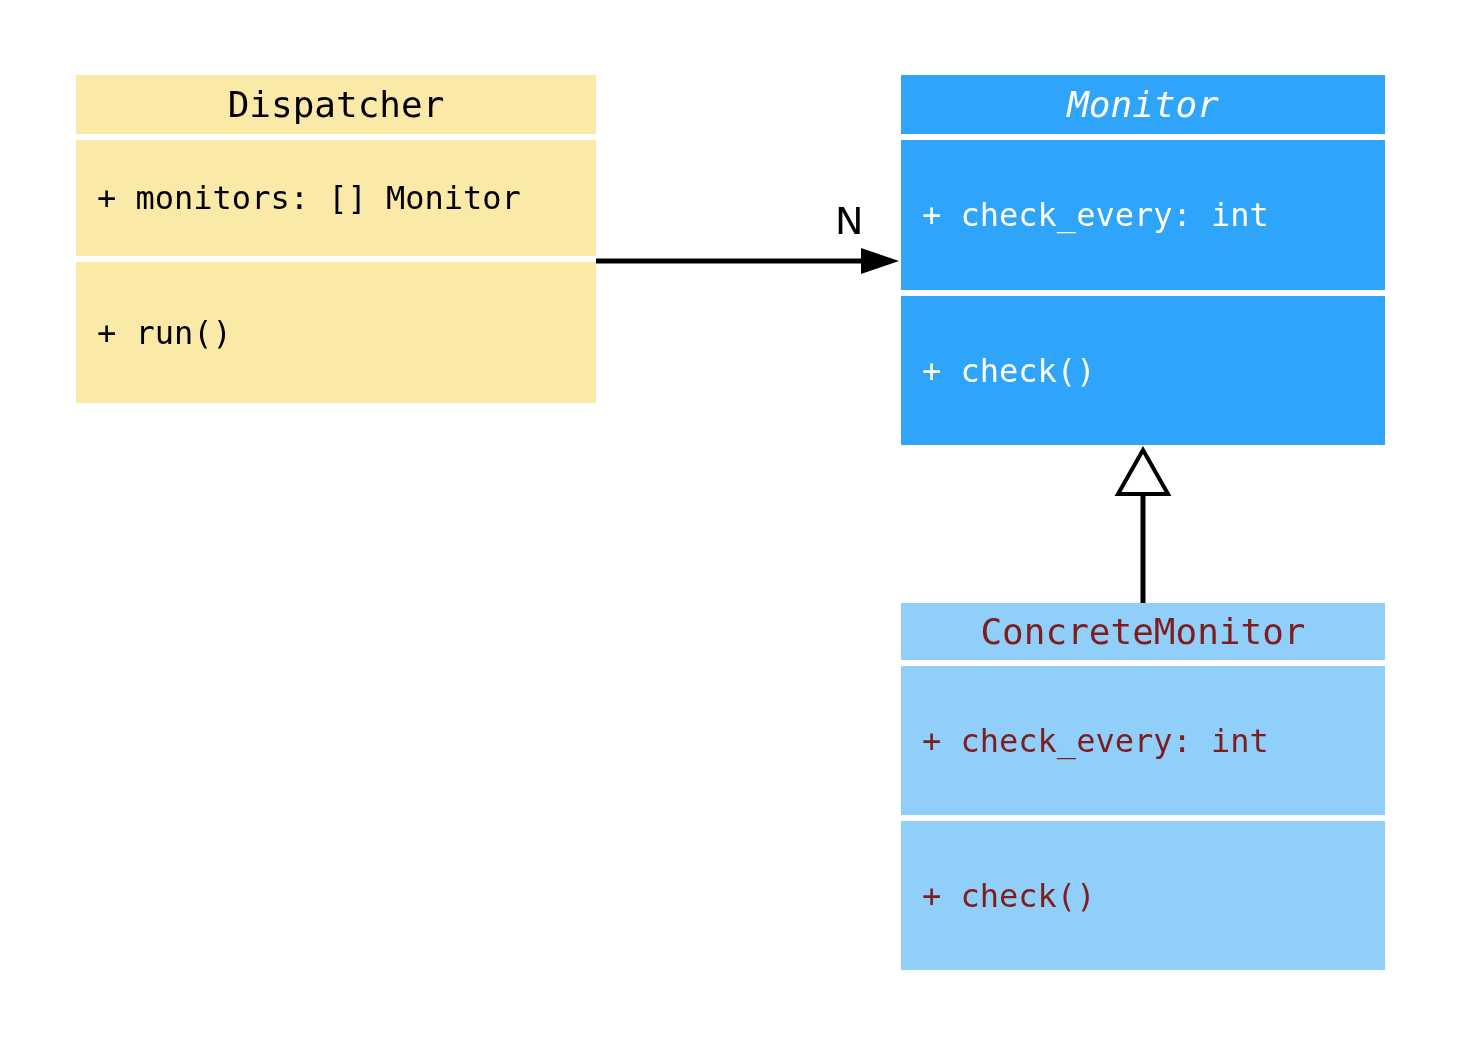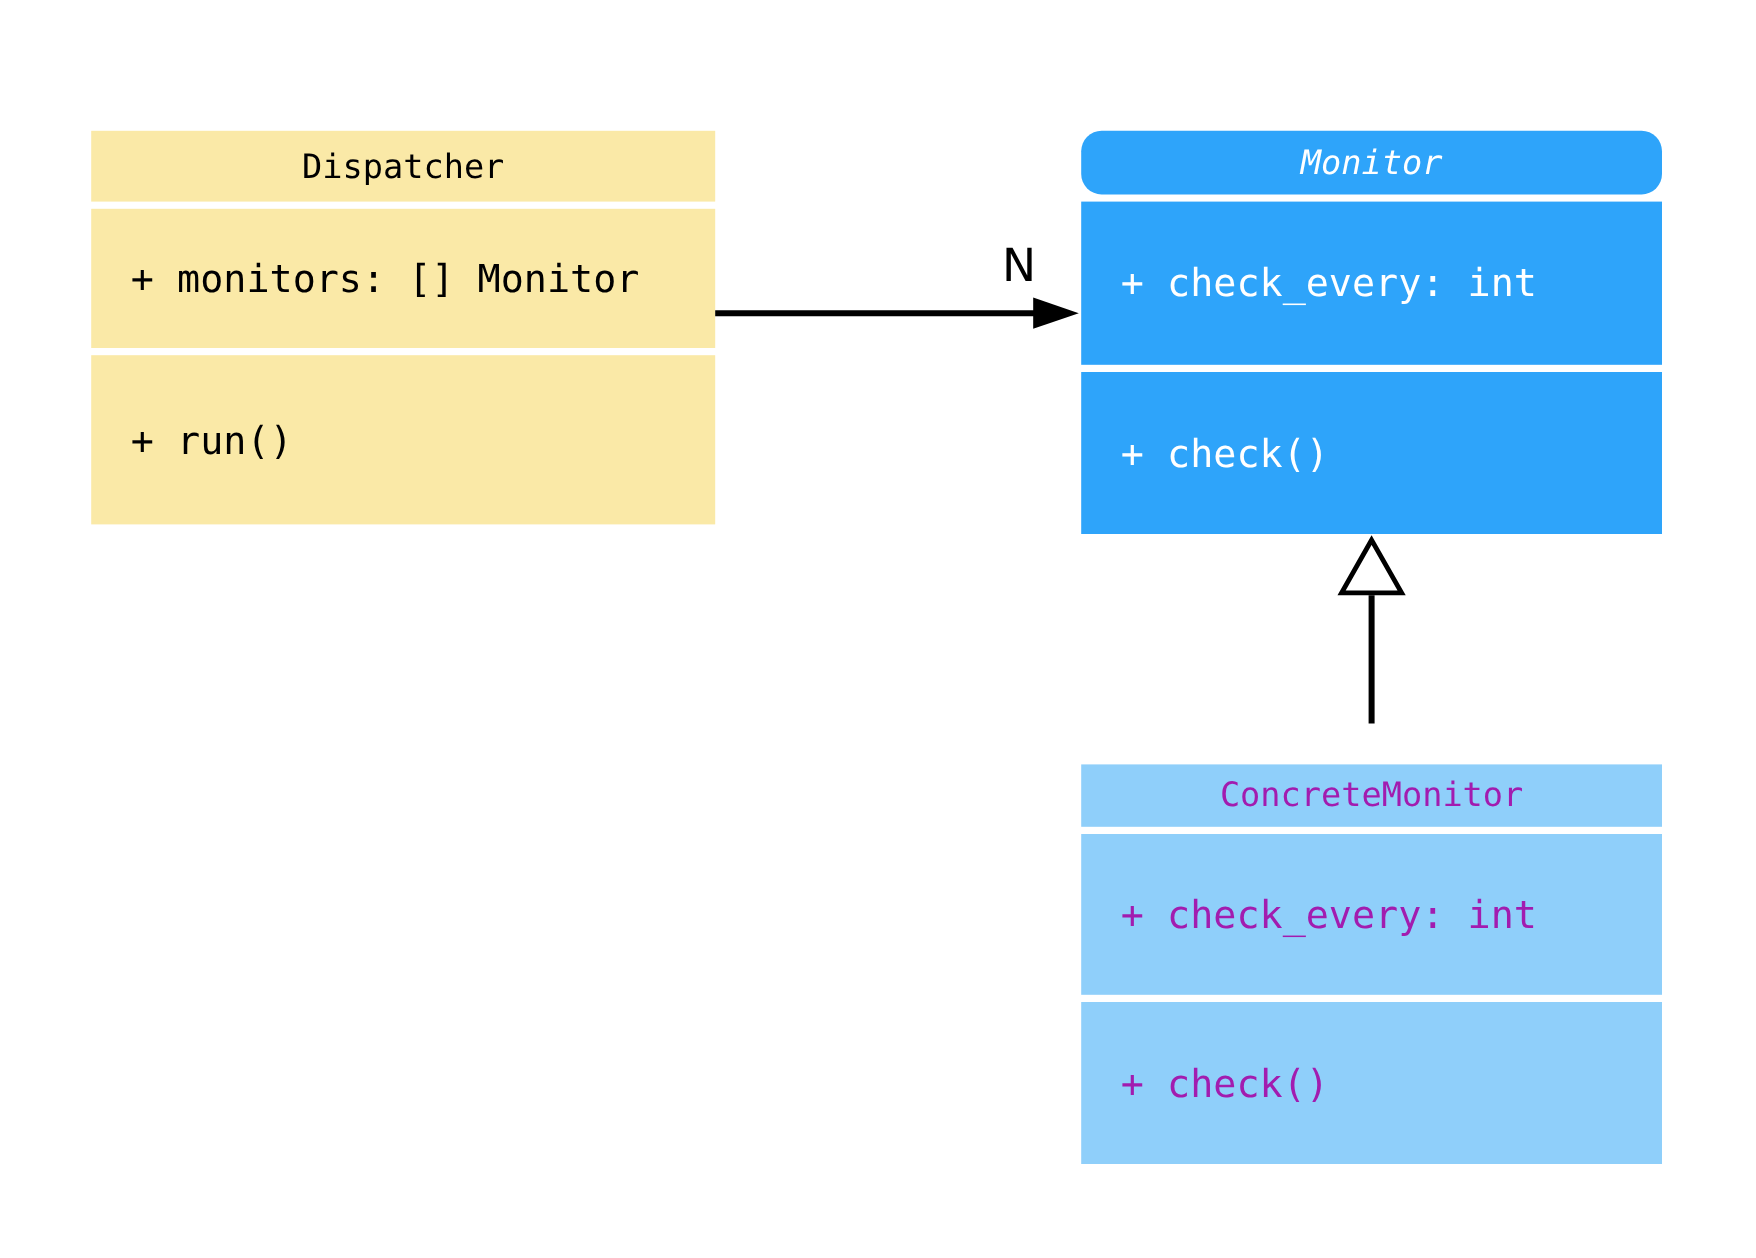--- a/index.html
+++ b/index.html
@@ -22,46 +22,45 @@
     gap: 6px;
   }
   .compartment {
     width: 100%;
     box-sizing: border-box;
   }
   .title {
     display: flex;
     align-items: center;
     justify-content: center;
-    font-size: 28px;
-    margin-top: 34px;
+    font-size: 36px;
   }
   .members {
     display: flex;
     flex-direction: column;
     justify-content: center;
-    padding-left: 33px;
+    padding-left: 21px;
     font-size: 32px;
     line-height: 34px;
   }
   
   .c-dispatcher { left: 76px; top: 75px; width: 520px; height: 370px; }
   .c-dispatcher .compartment { background: #FAE9A7; color: #000000; }
   .c-dispatcher .title   { height: 59px; }
   .c-dispatcher .attrs   { height: 116px; }
   .c-dispatcher .methods { height: 141px; }
   
   .c-monitor { left: 901px; top: 75px; width: 484px; height: 370px; }
   .c-monitor .compartment { background: #2EA4FA; color: #ffffff; }
-  .c-monitor .title   { height: 59px; font-style: italic; border-radius: 17px; }
+  .c-monitor .title   { height: 59px; font-style: italic; }
   .c-monitor .attrs   { height: 150px; }
   .c-monitor .methods { height: 149px; }
   
   .c-concrete { left: 901px; top: 603px; width: 484px; height: 367px; }
-  .c-concrete .compartment { background: #8FCFFA; color: #a21caf; }
+  .c-concrete .compartment { background: #8FCFFA; color: #7f1d1d; }
   .c-concrete .title   { height: 57px; }
   .c-concrete .attrs   { height: 149px; }
   .c-concrete .methods { height: 149px; }
 
   .edge-layer {
     position: absolute;
     left: 0; top: 0;
     width: 1463px;
     height: 1048px;
     pointer-events: none;

